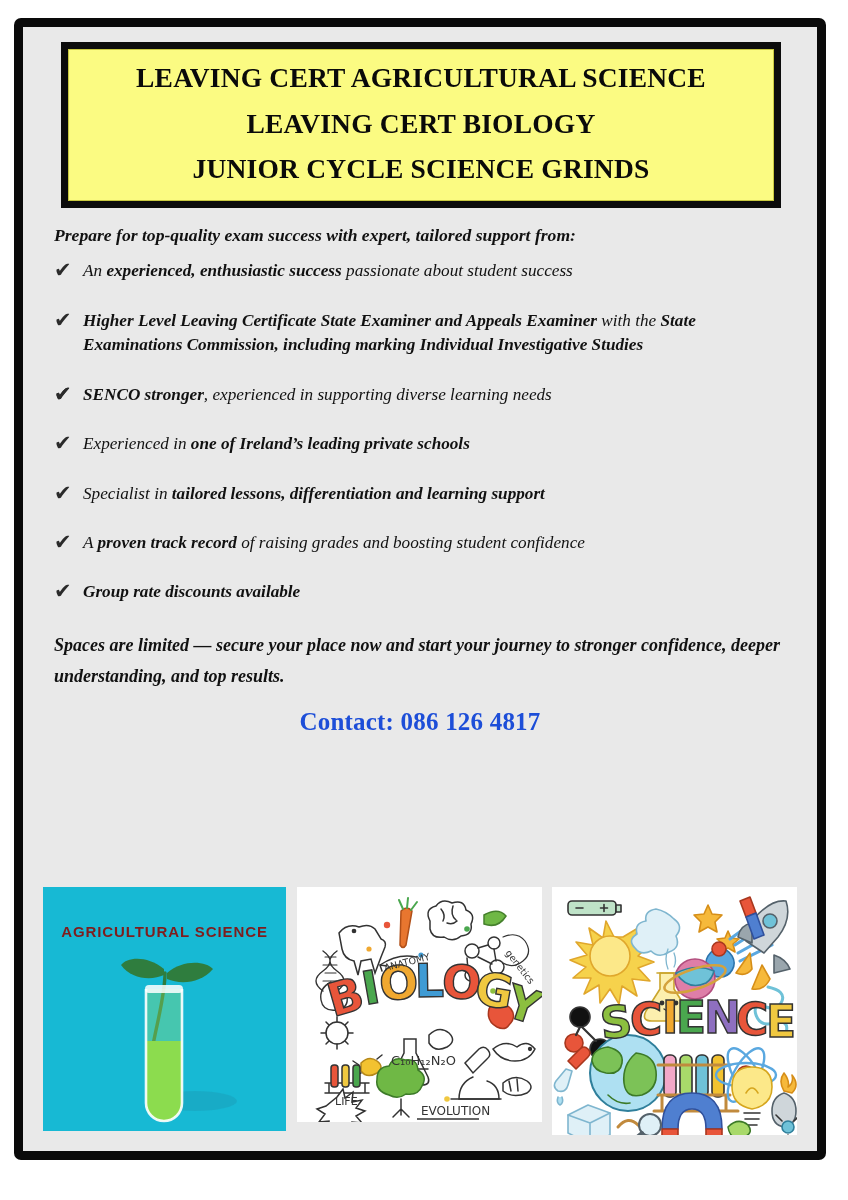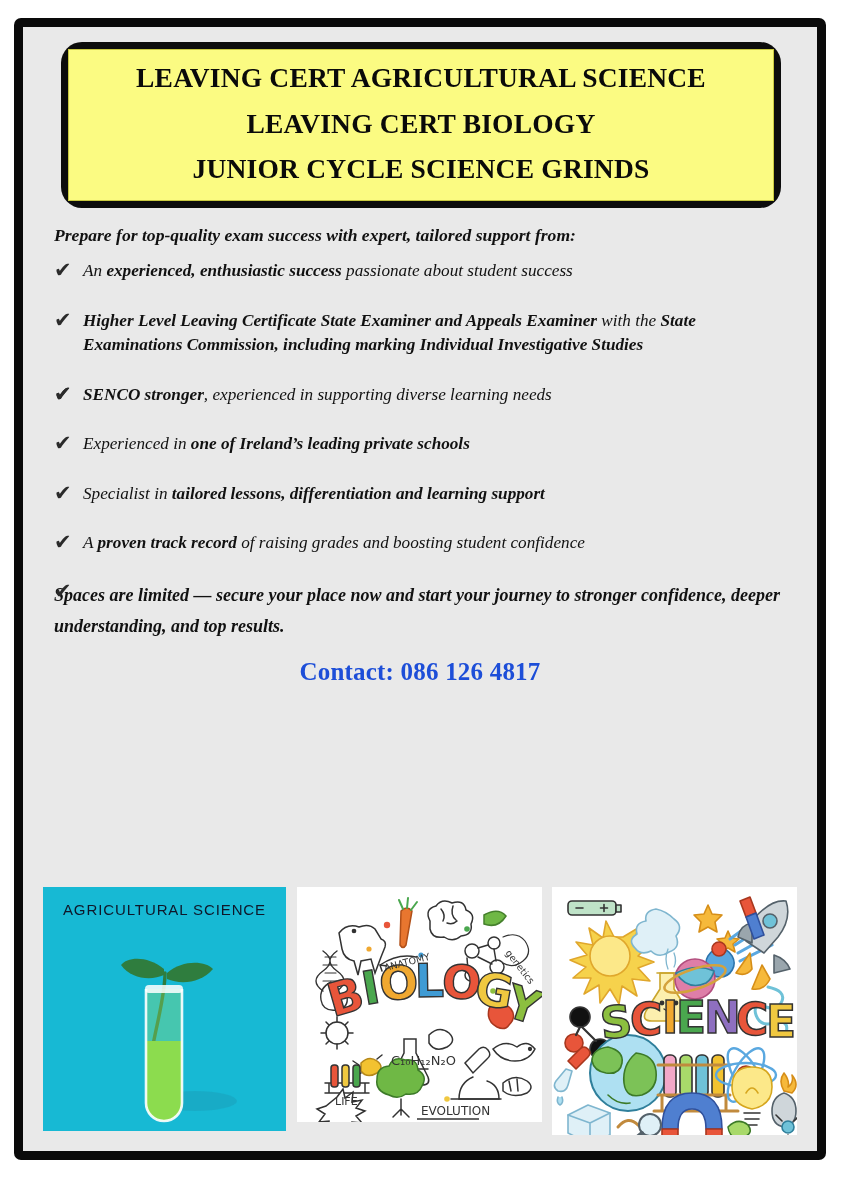--- a/index.html
+++ b/index.html
@@ -34,21 +34,20 @@
     padding: 14px 17px 10px 17px;
     position: relative;
   }
 
   
   .title-box {
     margin: 1px 19px 0 21px;
     background: #0c0c0c;
     padding: 7px;
     box-sizing: border-box;
-    border-radius: 21px;
   }
   .title-inner {
     background: #fbfb82;
     border: 1px solid #c9c93f;
     padding: 14px 8px 17px 8px;
     text-align: center;
   }
   .title-line {
     font-weight: bold;
     color: #0a0a0a;
@@ -121,26 +120,26 @@
   .img-card { position: relative; overflow: hidden; }
 
   
   .card-agri {
     width: 243px;
     height: 244px;
     background: #17b9d4;
   }
   .agri-title {
     position: absolute;
-    top: 14px;
+    top: 36px;
     left: 0; right: 0;
     text-align: center;
-    color: #0f172a;
+    color: #7f1d1d;
     font-family: "Liberation Sans", sans-serif;
-    font-weight: normal;
+    font-weight: bold;
     font-size: 15px;
     letter-spacing: 0.9px;
   }
   .tube-wrap { position: absolute; left: 0; right: 0; top: 58px; height: 182px; }
 
   
   .card-bio {
     width: 245px;
     height: 235px;
     background: #ffffff;
@@ -171,21 +170,21 @@
       <p class="lead">Prepare for top-quality exam success with expert, tailored support from:</p>
 
       <div id="bullet-host">
           <p class="bullet"><span class="tick">✔</span><span><span>An </span><b>experienced, enthusiastic success</b><span> passionate about student success</span></span></p>
           <p class="bullet"><span class="tick">✔</span><span><b>Higher Level Leaving Certificate State Examiner and Appeals Examiner</b><span> with the </span><b>State Examinations Commission, including marking Individual Investigative Studies</b></span></p>
           <p class="bullet"><span class="tick">✔</span></p>
           <p class="bullet"><span class="tick">✔</span><span><b>SENCO stronger</b><span>, experienced in supporting diverse learning needs</span></span></p>
           <p class="bullet"><span class="tick">✔</span><span><span>Experienced in </span><b>one of Ireland’s leading private schools</b></span></p>
           <p class="bullet"><span class="tick">✔</span><span><span>Specialist in </span><b>tailored lessons, differentiation and learning support</b></span></p>
           <p class="bullet"><span class="tick">✔</span><span><span>A </span><b>proven track record</b><span> of raising grades and boosting student confidence</span></span></p>
-          <p class="bullet"><span class="tick">✔</span></p>
+          <p class="bullet"><span class="tick">✔</span><span><b>Group rate discounts available</b></span></p>
         </div>
 
       <p class="closing">Spaces are limited — secure your place now and start your journey to stronger confidence, deeper understanding, and top results.</p>
     </div>
 
     <div class="contact">Contact: 086 126 4817</div>
 
     <div class="img-row">
 
       <div class="img-card card-agri">

